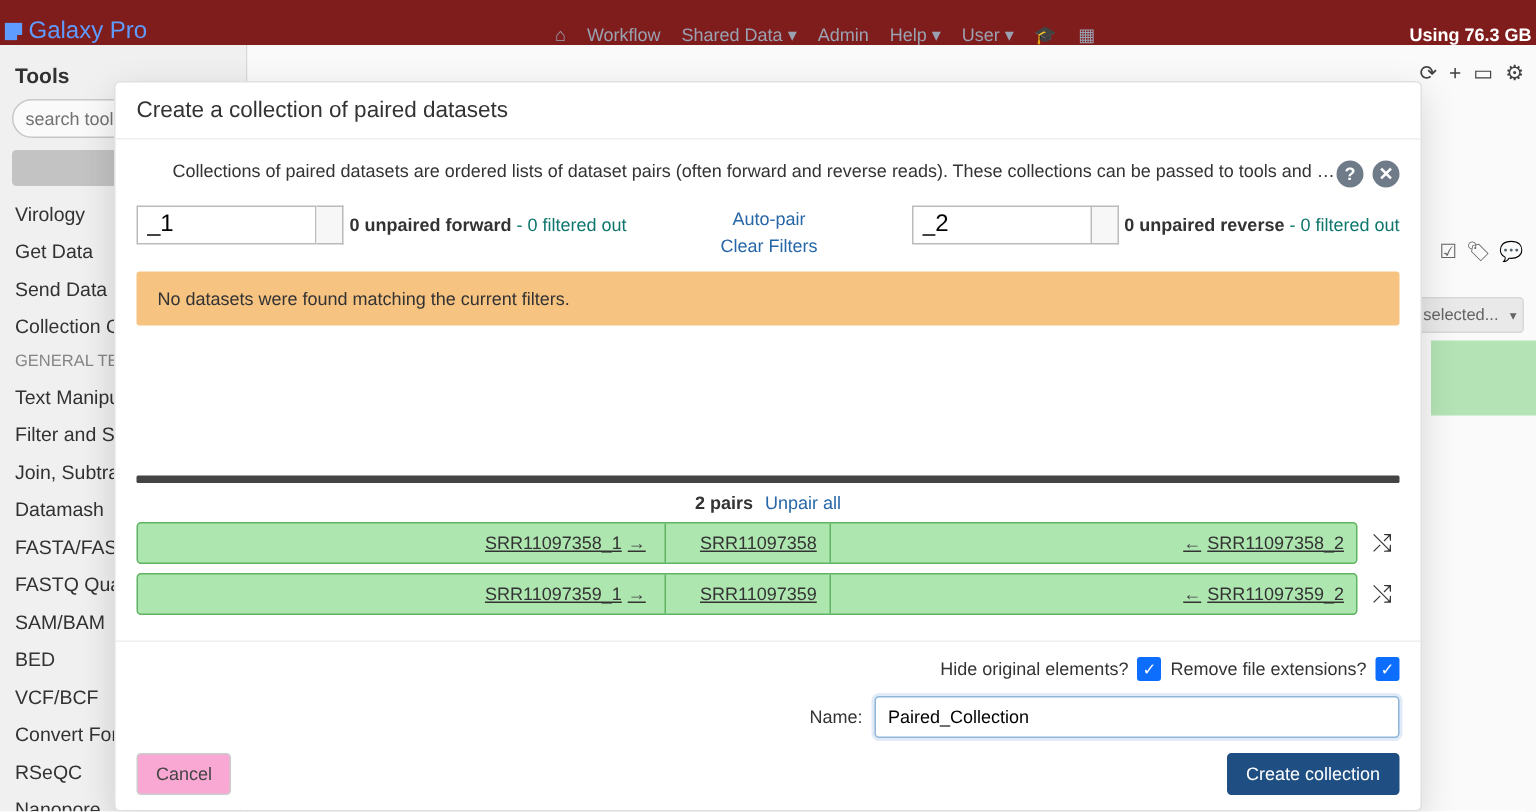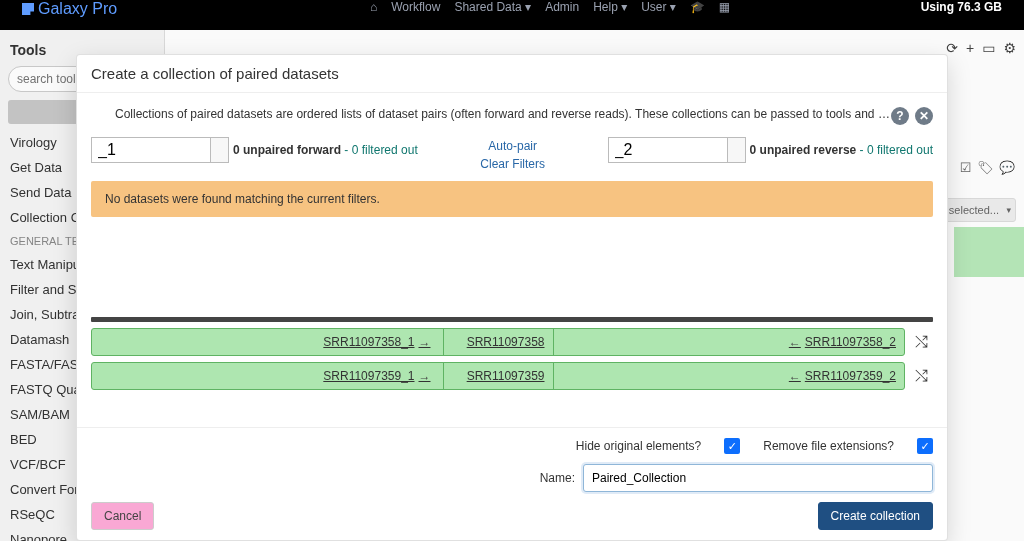--- a/index.html
+++ b/index.html
@@ -1,17 +1,17 @@
 <!DOCTYPE html>
 <html><head>
 <meta charset="utf-8">
 <style>
 *{box-sizing:border-box;margin:0;padding:0;}
 body{font-family:-apple-system,BlinkMacSystemFont,"Segoe UI",Arial,sans-serif;font-size:13px;color:#333;background:#fff;width:1024px;height:541px;overflow:hidden;position:relative;}
-.topbar{height:30px;background:#000000;display:flex;align-items:flex-start;padding:0 22px;color:#9aa1b0;font-size:12px;}
+.topbar{height:30px;background:#7f1d1d;display:flex;align-items:flex-end;padding:0 3px;color:#9aa1b0;font-size:12px;}
 .logo{color:#5f9cff;font-weight:500;font-size:16px;display:flex;align-items:center;gap:4px;}
 .logo::before{content:'';display:inline-block;width:12px;height:12px;background:#5f9cff;clip-path:polygon(0 0,100% 0,100% 70%,70% 70%,70% 100%,0 100%);}
 .nav-center{position:absolute;left:370px;display:flex;gap:14px;align-items:center;}
 .nav-center span{cursor:pointer;}
 .nav-right{margin-left:auto;color:#fff;font-weight:600;font-size:12px;}
 .main{display:flex;height:511px;}
 .sidebar{width:165px;background:#f5f5f5;border-right:1px solid #ddd;padding-top:8px;overflow:hidden;}
 .tools-title{font-weight:700;padding:4px 10px;font-size:14px;}
 .search-wrap{padding:4px 8px 8px;}
 .search-input{width:100%;padding:5px 8px;border:1px solid #ccc;border-radius:14px;font-size:12px;color:#888;}
@@ -45,21 +45,21 @@
 .pairs-header a{color:#2867a7;text-decoration:none;margin-left:8px;}
 .pair-wrap{display:flex;align-items:center;margin-bottom:6px;gap:10px;}
 .pair-row{flex:1;height:28px;background:#aee6b0;border:1px solid #5fb363;border-radius:3px;display:flex;align-items:center;font-size:12px;color:#333;position:relative;}
 .pair-row>div{display:flex;align-items:center;justify-content:flex-end;padding:0 8px;height:100%;text-decoration:underline;}
 .pair-left{flex:1;border-right:1px solid #5fb363;}
 .pair-mid{width:110px;justify-content:center;border-right:1px solid #5fb363;}
 .pair-right{flex:1;justify-content:flex-start;}
 .arrow{color:#444;margin:0 4px;}
 .swap-icon{width:18px;color:#333;font-size:16px;cursor:pointer;}
 .modal-footer{border-top:1px solid #eee;padding:10px 14px;display:flex;flex-direction:column;gap:10px;}
-.opts-row{display:flex;justify-content:flex-end;align-items:center;gap:23px;font-size:12px;}
+.opts-row{display:flex;justify-content:flex-end;align-items:center;gap:6px;font-size:12px;}
 .chk{width:16px;height:16px;background:#0d6efd;display:inline-flex;align-items:center;justify-content:center;color:#fff;font-size:11px;border-radius:2px;}
 .name-row{display:flex;justify-content:flex-end;align-items:center;gap:8px;font-size:12px;}
 .name-input{width:350px;height:28px;border:1px solid #8fb6d8;padding:0 8px;font-size:12px;border-radius:3px;box-shadow:0 0 0 2px rgba(47,120,200,0.15);}
 .foot-btns{display:flex;justify-content:space-between;align-items:center;}
 .btn{padding:6px 12px;font-size:12px;border-radius:3px;cursor:pointer;}
 .btn-cancel{background:#f9a8d4;border:1px solid #ccc;color:#444;}
 .btn-create{background:#1f4f82;border:1px solid #1f4f82;color:#fff;font-weight:500;}
 .tag-icons{position:absolute;right:8px;top:130px;display:flex;gap:6px;color:#666;font-size:13px;}
 .green-strip{position:absolute;right:0;top:197px;width:70px;height:50px;background:#b8e9ba;}
 </style>
@@ -156,20 +156,23 @@
         <div style="display:flex;align-items:center;">
           <div class="filter-group">
             <input class="filter-input" value="_2" style="">
             <button class="filter-btn"></button>
           </div>
           <span class="filter-label"><b>0 unpaired reverse</b><span class="muted"> - 0 filtered out</span></span>
         </div>
       </div>
       <div class="alert">No datasets were found matching the current filters.</div>
       <div class="divider"></div>
+      <div class="pairs-header">
+        <b>2 pairs</b><a>Unpair all</a>
+      </div>
       <div id="pairs">
           <div class="pair-wrap">
             <div class="pair-row">
               <div class="pair-left">
                 <span>SRR11097358_1</span>
                 <span class="arrow">→</span>
               </div>
               <div class="pair-mid">SRR11097358</div>
               <div class="pair-right">
                 <span class="arrow">←</span>

